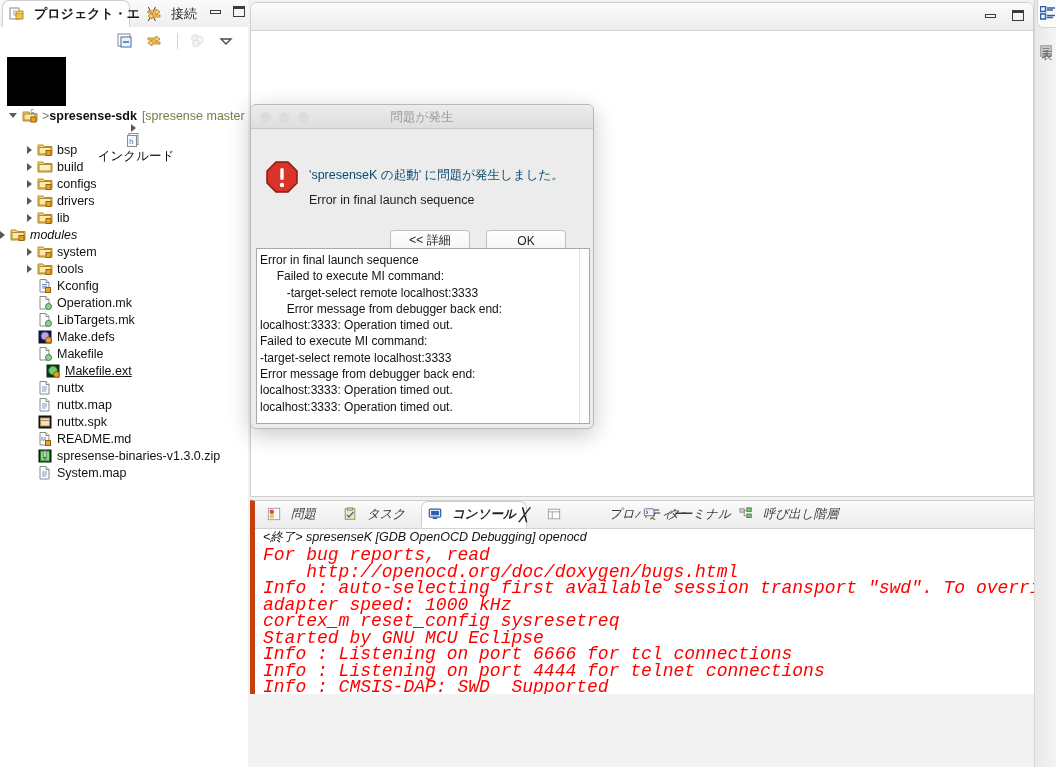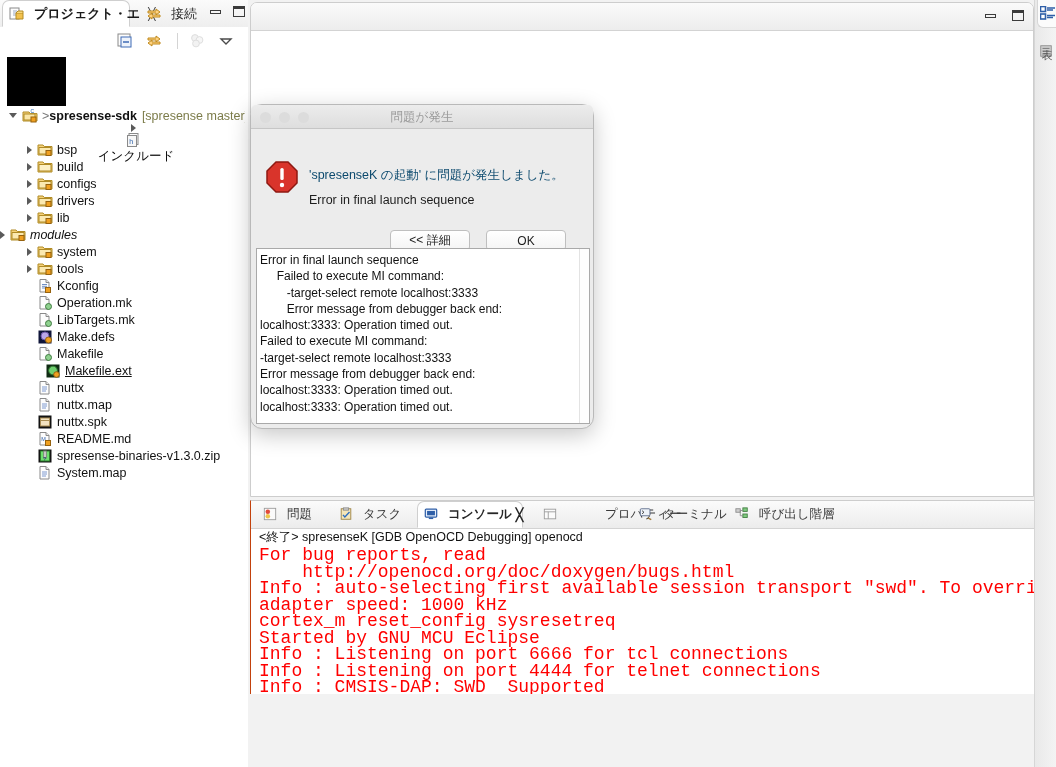--- a/index.html
+++ b/index.html
@@ -137,23 +137,24 @@
   #editor-body {
     position: absolute; left: 0; top: 28px; right: 0; bottom: 0;
     background: #ffffff;
   }
 
   
   #console-view {
     position: absolute; left: 250px; top: 500px;
     width: 784px; height: 194px;
     background: #ffffff;
-    border-left: 1px solid #c2410c;
+    border-left: 5px solid #c2410c;
     border-top: 1px solid #cdcdcd;
     box-sizing: border-box;
+    font-style: italic;
   }
   #console-tabstrip {
     position: absolute; left: 0; top: 0; width: 100%; height: 27px;
     background: linear-gradient(to bottom, #fbfbfb 0%, #ececec 100%);
     border-bottom: 1px solid #d3d3d3;
   }
   .ctab {
     position: absolute; top: 0; height: 27px;
     display: flex; align-items: center; gap: 4px;
     font-size: 12.5px; padding: 0 6px; box-sizing: border-box;
@@ -216,21 +217,21 @@
     text-orientation: upright;
     letter-spacing: 1px;
   }
 
   
   #dialog {
     position: absolute; left: 250px; top: 104px;
     width: 344px; height: 325px;
     background: #ececec;
     border: 1px solid #b9b9b9;
-    border-radius: 12px;
+    border-radius: 6px;
     box-shadow: 0 6px 22px rgba(0,0,0,0.22);
     box-sizing: border-box;
   }
   #dialog-titlebar {
     position: relative; height: 23px;
     background: linear-gradient(to bottom, #ececec, #dedede);
     border-bottom: 1px solid #c6c6c6;
     border-radius: 5px 5px 0 0;
   }
   .tl-dot {

